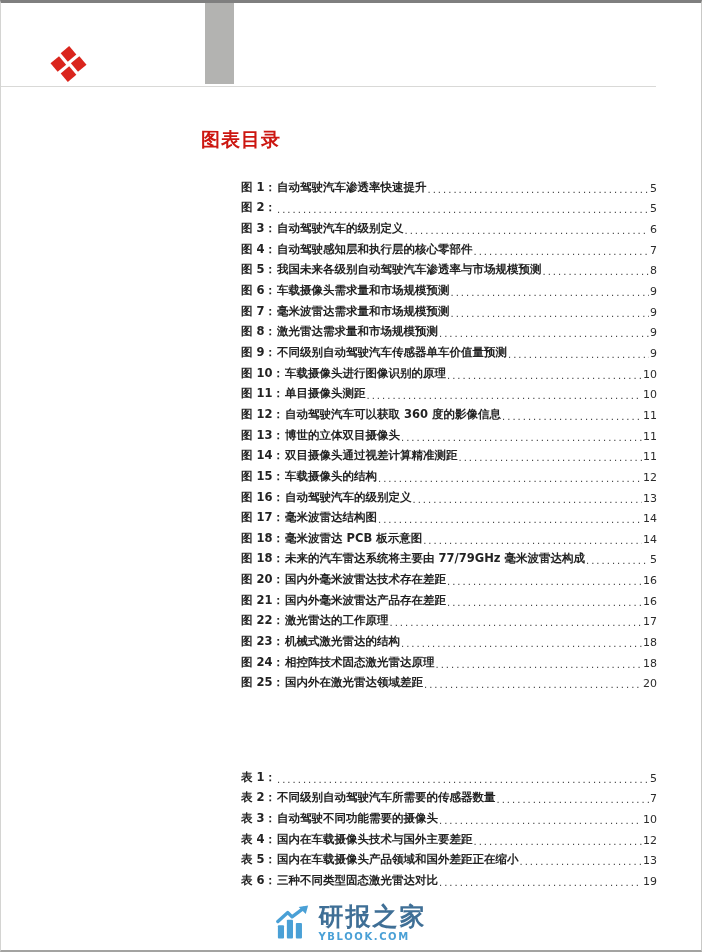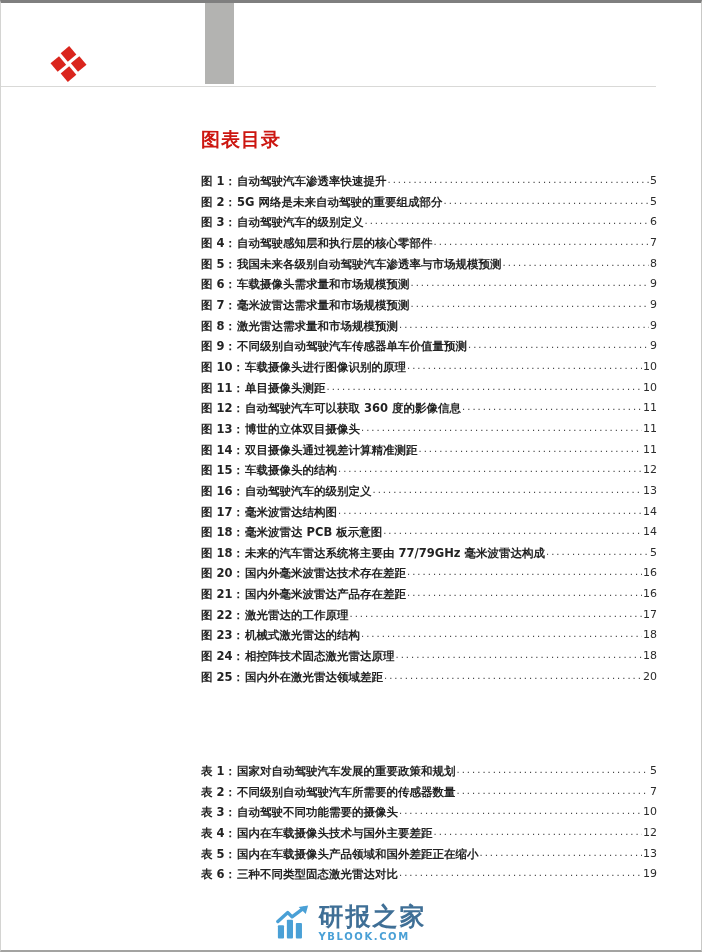--- a/index.html
+++ b/index.html
@@ -13,21 +13,21 @@
   .header-rule{position:absolute;left:0;top:83px;width:655px;height:1px;background:#d9d9d7;}
   .logo{position:absolute;left:49px;top:40px;display:flex;align-items:flex-start;gap:9px;}
   .logo-icon{display:block;margin-top:2px;}
   .logo-cn{font-size:21px;font-weight:700;color:#2b2a28;letter-spacing:2px;line-height:1.1;}
   .logo-en{font-size:6.8px;font-weight:700;color:#2b2a28;letter-spacing:2.1px;margin-top:3px;}
   
   .toc-title{position:absolute;left:200px;top:124px;margin:0;font-size:19px;font-weight:700;color:#cc1610;letter-spacing:1px;}
   .toc-list{position:absolute;left:200px;width:456px;}
   .toc-list.figures{top:171px;}
   .toc-list.tables{top:761px;}
-  .toc-row{display:flex;align-items:flex-start;height:20.67px;font-size:11.5px;color:#232323;}
+  .toc-row{display:flex;align-items:flex-end;height:20.67px;font-size:11.5px;color:#232323;margin-left:40px;}
   .entry-label{font-weight:700;white-space:nowrap;}
   .entry-title{font-weight:700;white-space:nowrap;margin-left:1px;}
   .dots{flex:1;overflow:hidden;white-space:nowrap;font-size:10px;letter-spacing:2px;color:#3c3c3c;margin:0 1px;font-weight:400;}
   .entry-page{font-weight:400;font-size:11px;color:#2b2b2b;white-space:nowrap;}
   
   .footer{position:absolute;left:0;bottom:8px;width:100%;display:flex;justify-content:center;align-items:center;gap:9px;}
   .brand-cn{font-size:25px;font-weight:600;color:#3f6f96;letter-spacing:2px;line-height:1.05;}
   .brand-site{font-size:10px;font-weight:700;color:#4aa0d6;letter-spacing:1.6px;margin-top:1px;}
 </style>
 </head>
@@ -56,21 +56,20 @@
 
       <div class="toc-row">
         <span class="entry-label">图 1：</span>
         <span class="entry-title">自动驾驶汽车渗透率快速提升</span>
         <span class="dots">............................................................................................................................................................................................................................</span>
         <span class="entry-page">5</span>
       </div>
 
       <div class="toc-row">
         <span class="entry-label">图 2：</span>
-        <span class="entry-title">5G 网络是未来自动驾驶的重要组成部分</span>
         <span class="dots">............................................................................................................................................................................................................................</span>
         <span class="entry-page">5</span>
       </div>
 
       <div class="toc-row">
         <span class="entry-label">图 3：</span>
         <span class="entry-title">自动驾驶汽车的级别定义</span>
         <span class="dots">............................................................................................................................................................................................................................</span>
         <span class="entry-page">6</span>
       </div>
@@ -227,21 +226,20 @@
         <span class="entry-title">国内外在激光雷达领域差距</span>
         <span class="dots">............................................................................................................................................................................................................................</span>
         <span class="entry-page">20</span>
       </div>
     </div>
 
   <div class="toc-list tables">
 
       <div class="toc-row">
         <span class="entry-label">表 1：</span>
-        <span class="entry-title">国家对自动驾驶汽车发展的重要政策和规划</span>
         <span class="dots">............................................................................................................................................................................................................................</span>
         <span class="entry-page">5</span>
       </div>
 
       <div class="toc-row">
         <span class="entry-label">表 2：</span>
         <span class="entry-title">不同级别自动驾驶汽车所需要的传感器数量</span>
         <span class="dots">............................................................................................................................................................................................................................</span>
         <span class="entry-page">7</span>
       </div>

